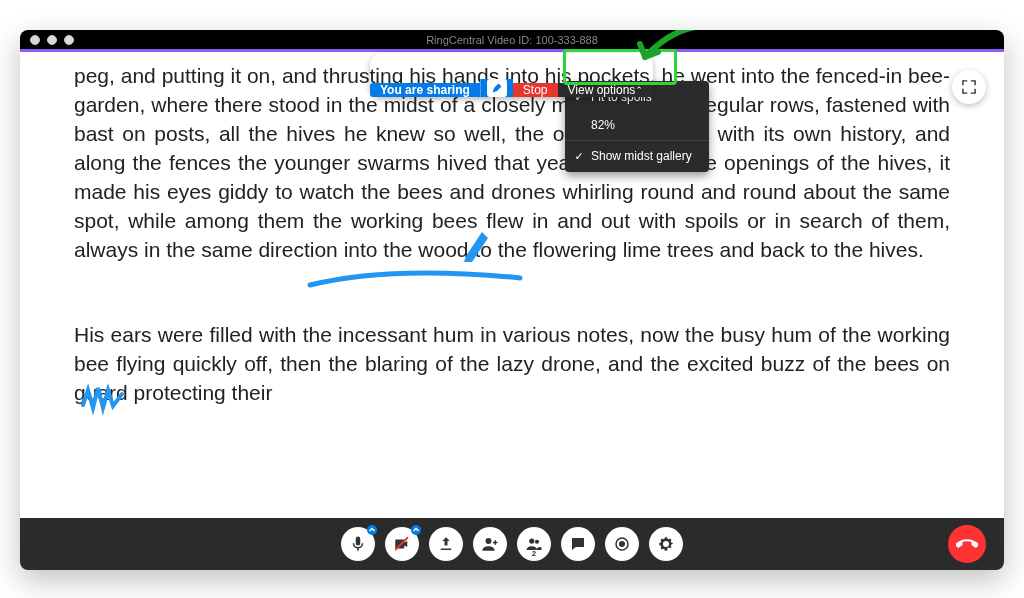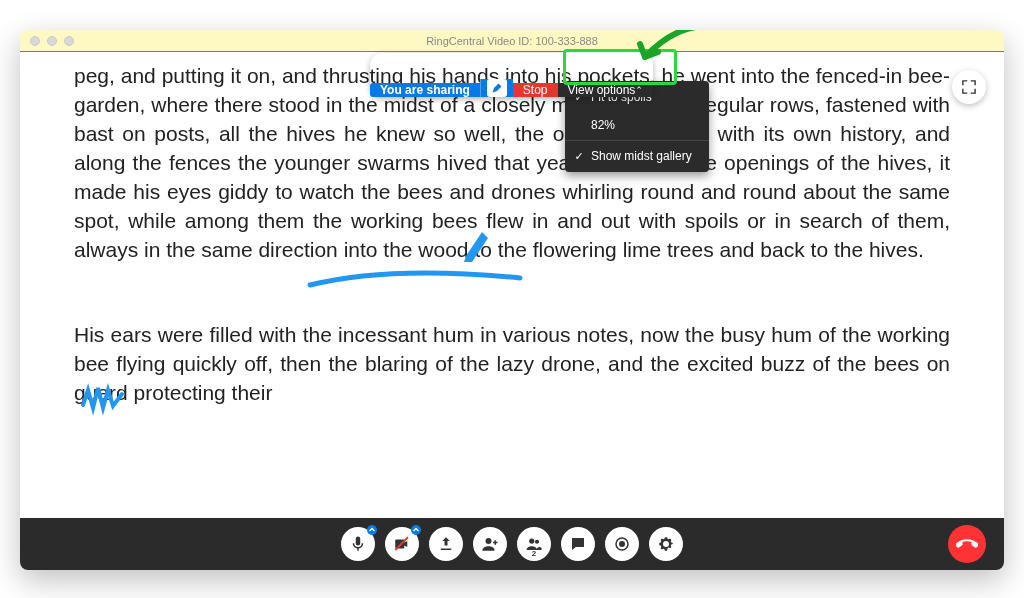--- a/index.html
+++ b/index.html
@@ -19,22 +19,22 @@
     left: 20px;
     width: 984px;
     height: 540px;
     background: #fff;
     border-radius: 8px;
     box-shadow: 0 10px 30px rgba(0,0,0,0.25);
     overflow: hidden;
   }
   .titlebar {
     height: 22px;
-    background: #fef9c3;
-    border-bottom: 1px solid #8b5cf6;
+    background: #000000;
+    border-bottom: 3px solid #8b5cf6;
     display: flex;
     align-items: center;
     position: relative;
   }
   .traffic-lights {
     position: absolute;
     left: 10px;
     display: flex;
     gap: 7px;
   }

